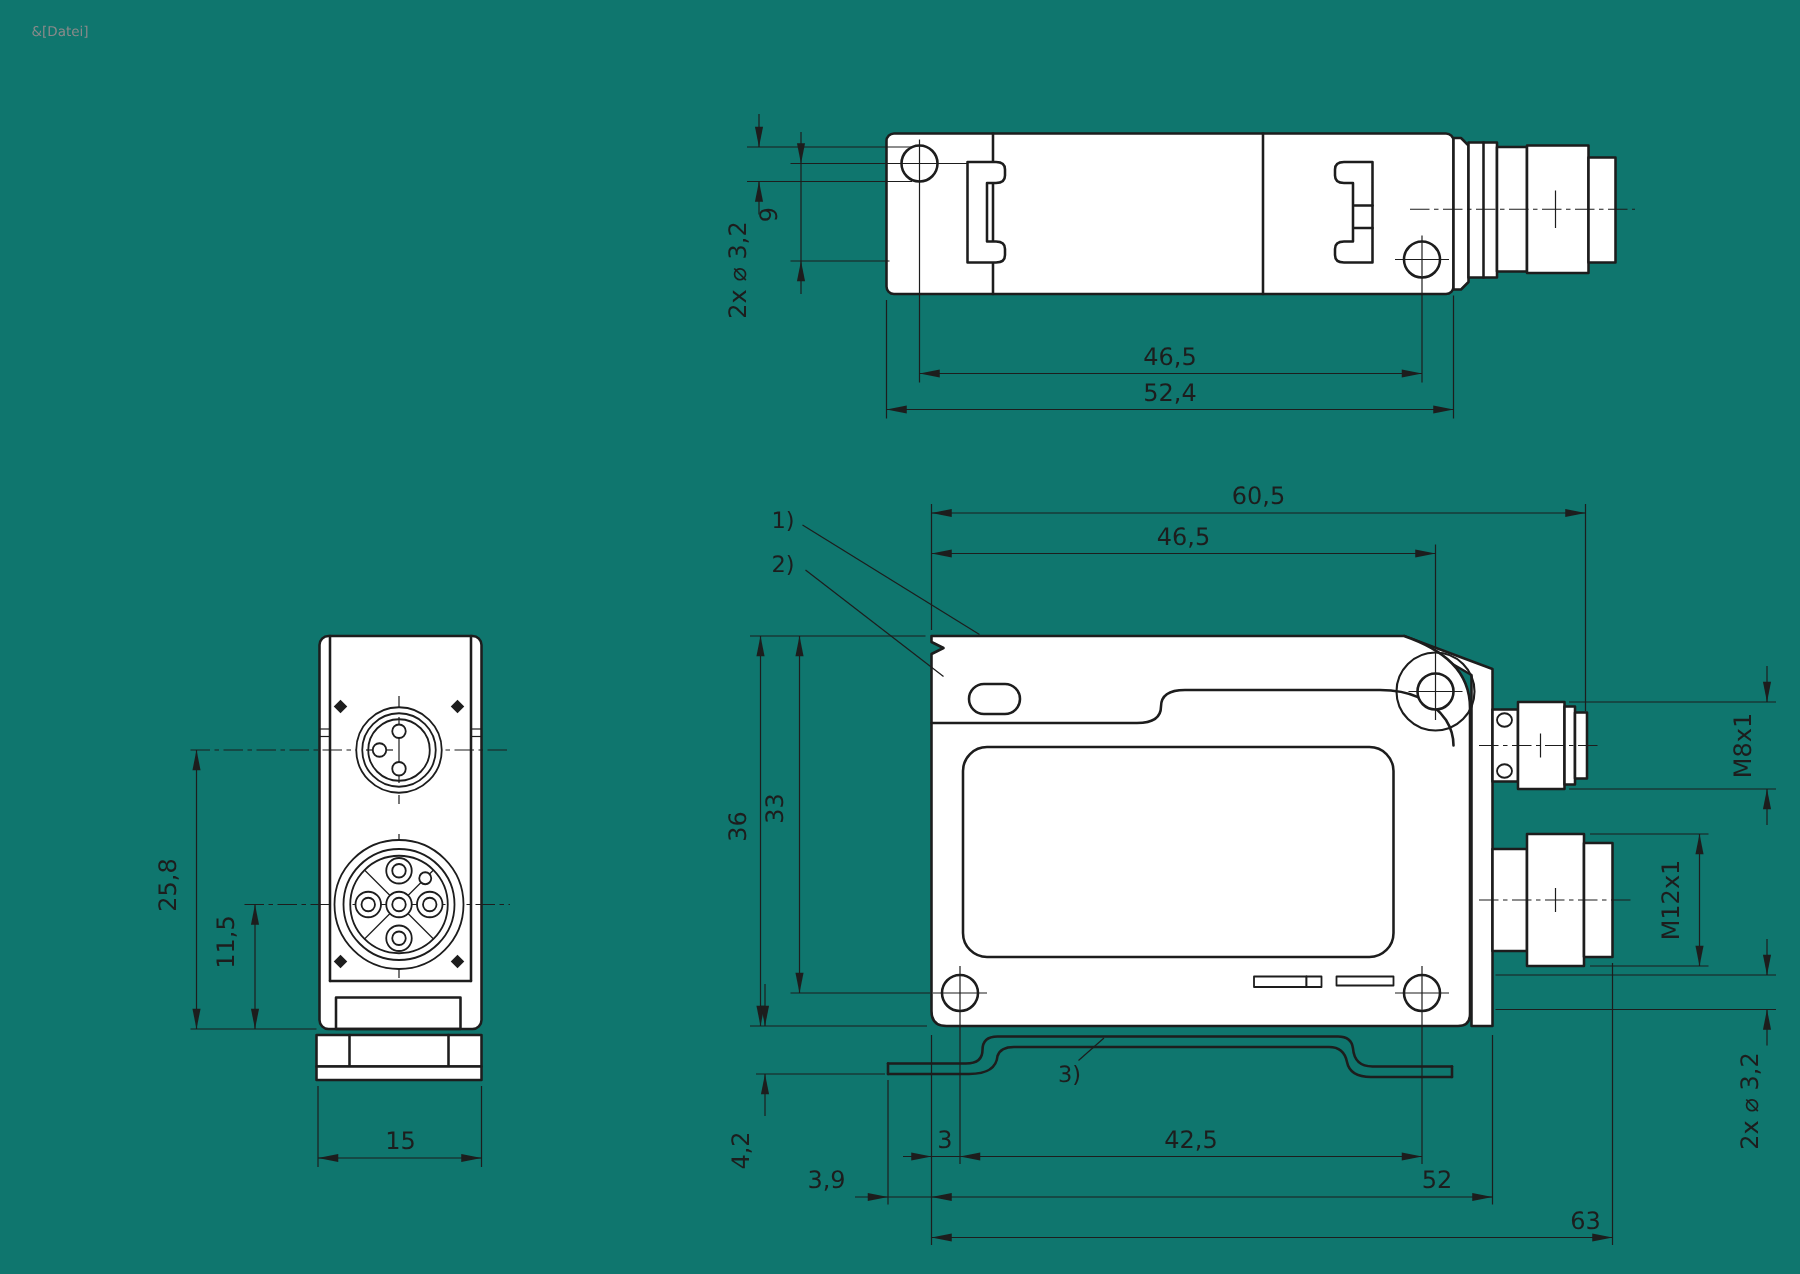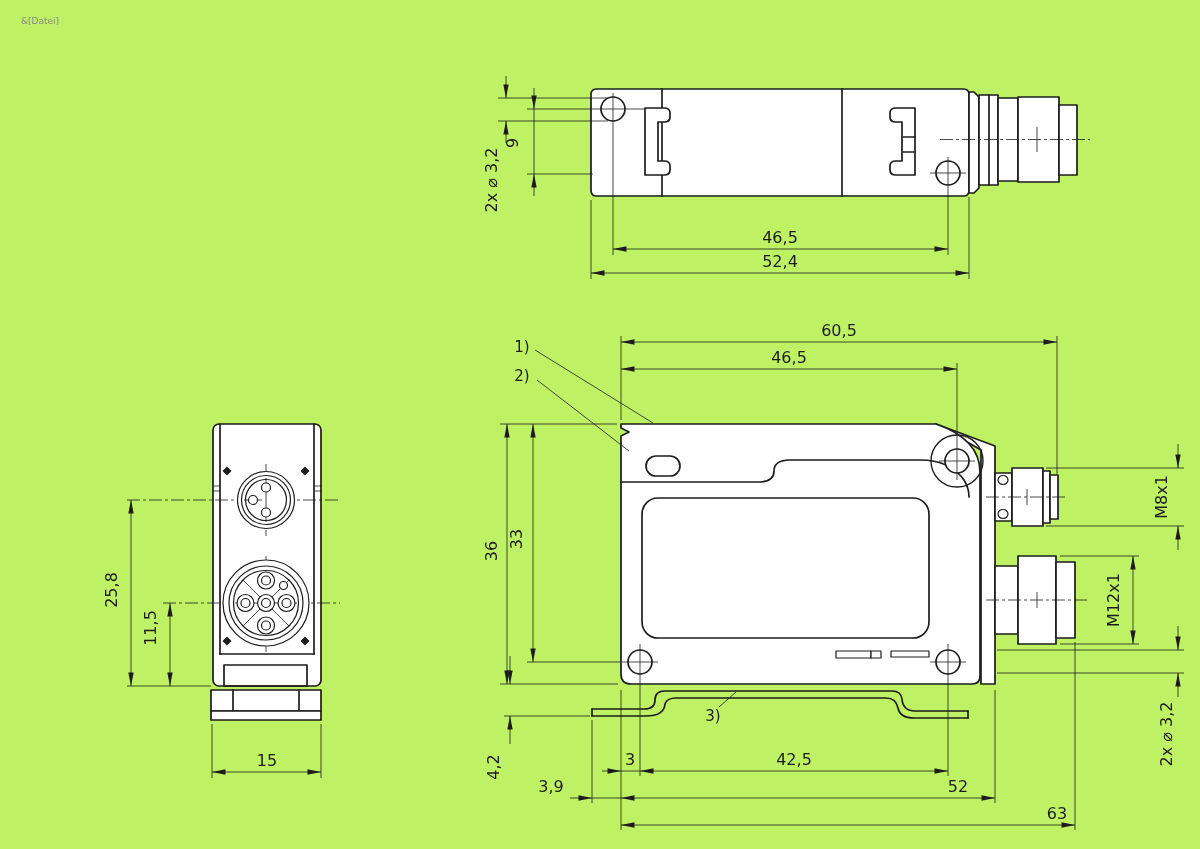--- a/index.html
+++ b/index.html
@@ -1,16 +1,16 @@
 <!DOCTYPE html>
 <html><head>
 <meta charset="utf-8">
 <style>
   html,body{margin:0;padding:0;background:#fff;}
-  .page{width:1200px;height:849px;background:#bef264;position:relative;font-family:"DejaVu Sans",sans-serif;}
+  .page{width:1200px;height:849px;background:#0f766e;position:relative;font-family:"DejaVu Sans",sans-serif;}
   svg{display:block;}
   svg text{font-family:"DejaVu Sans",sans-serif;fill:#1d1d1d;}
   .ol{fill:none;stroke:#1d1d1d;stroke-width:1.7;stroke-linejoin:round;stroke-linecap:round;}
   .olf{fill:#ffffff;stroke:#1d1d1d;stroke-width:1.7;stroke-linejoin:round;}
   .olt{fill:#ffffff;stroke:#1d1d1d;stroke-width:1.2;stroke-linejoin:round;}
   .th{fill:none;stroke:#1d1d1d;stroke-width:0.8;}
   .cl{fill:none;stroke:#1d1d1d;stroke-width:0.8;stroke-dasharray:13 3 3 3;}
   .dimtxt{font-size:16px;}
   .notetxt{font-size:15px;}
   .hdr{font-size:9px;fill:#8a8a8a;}

